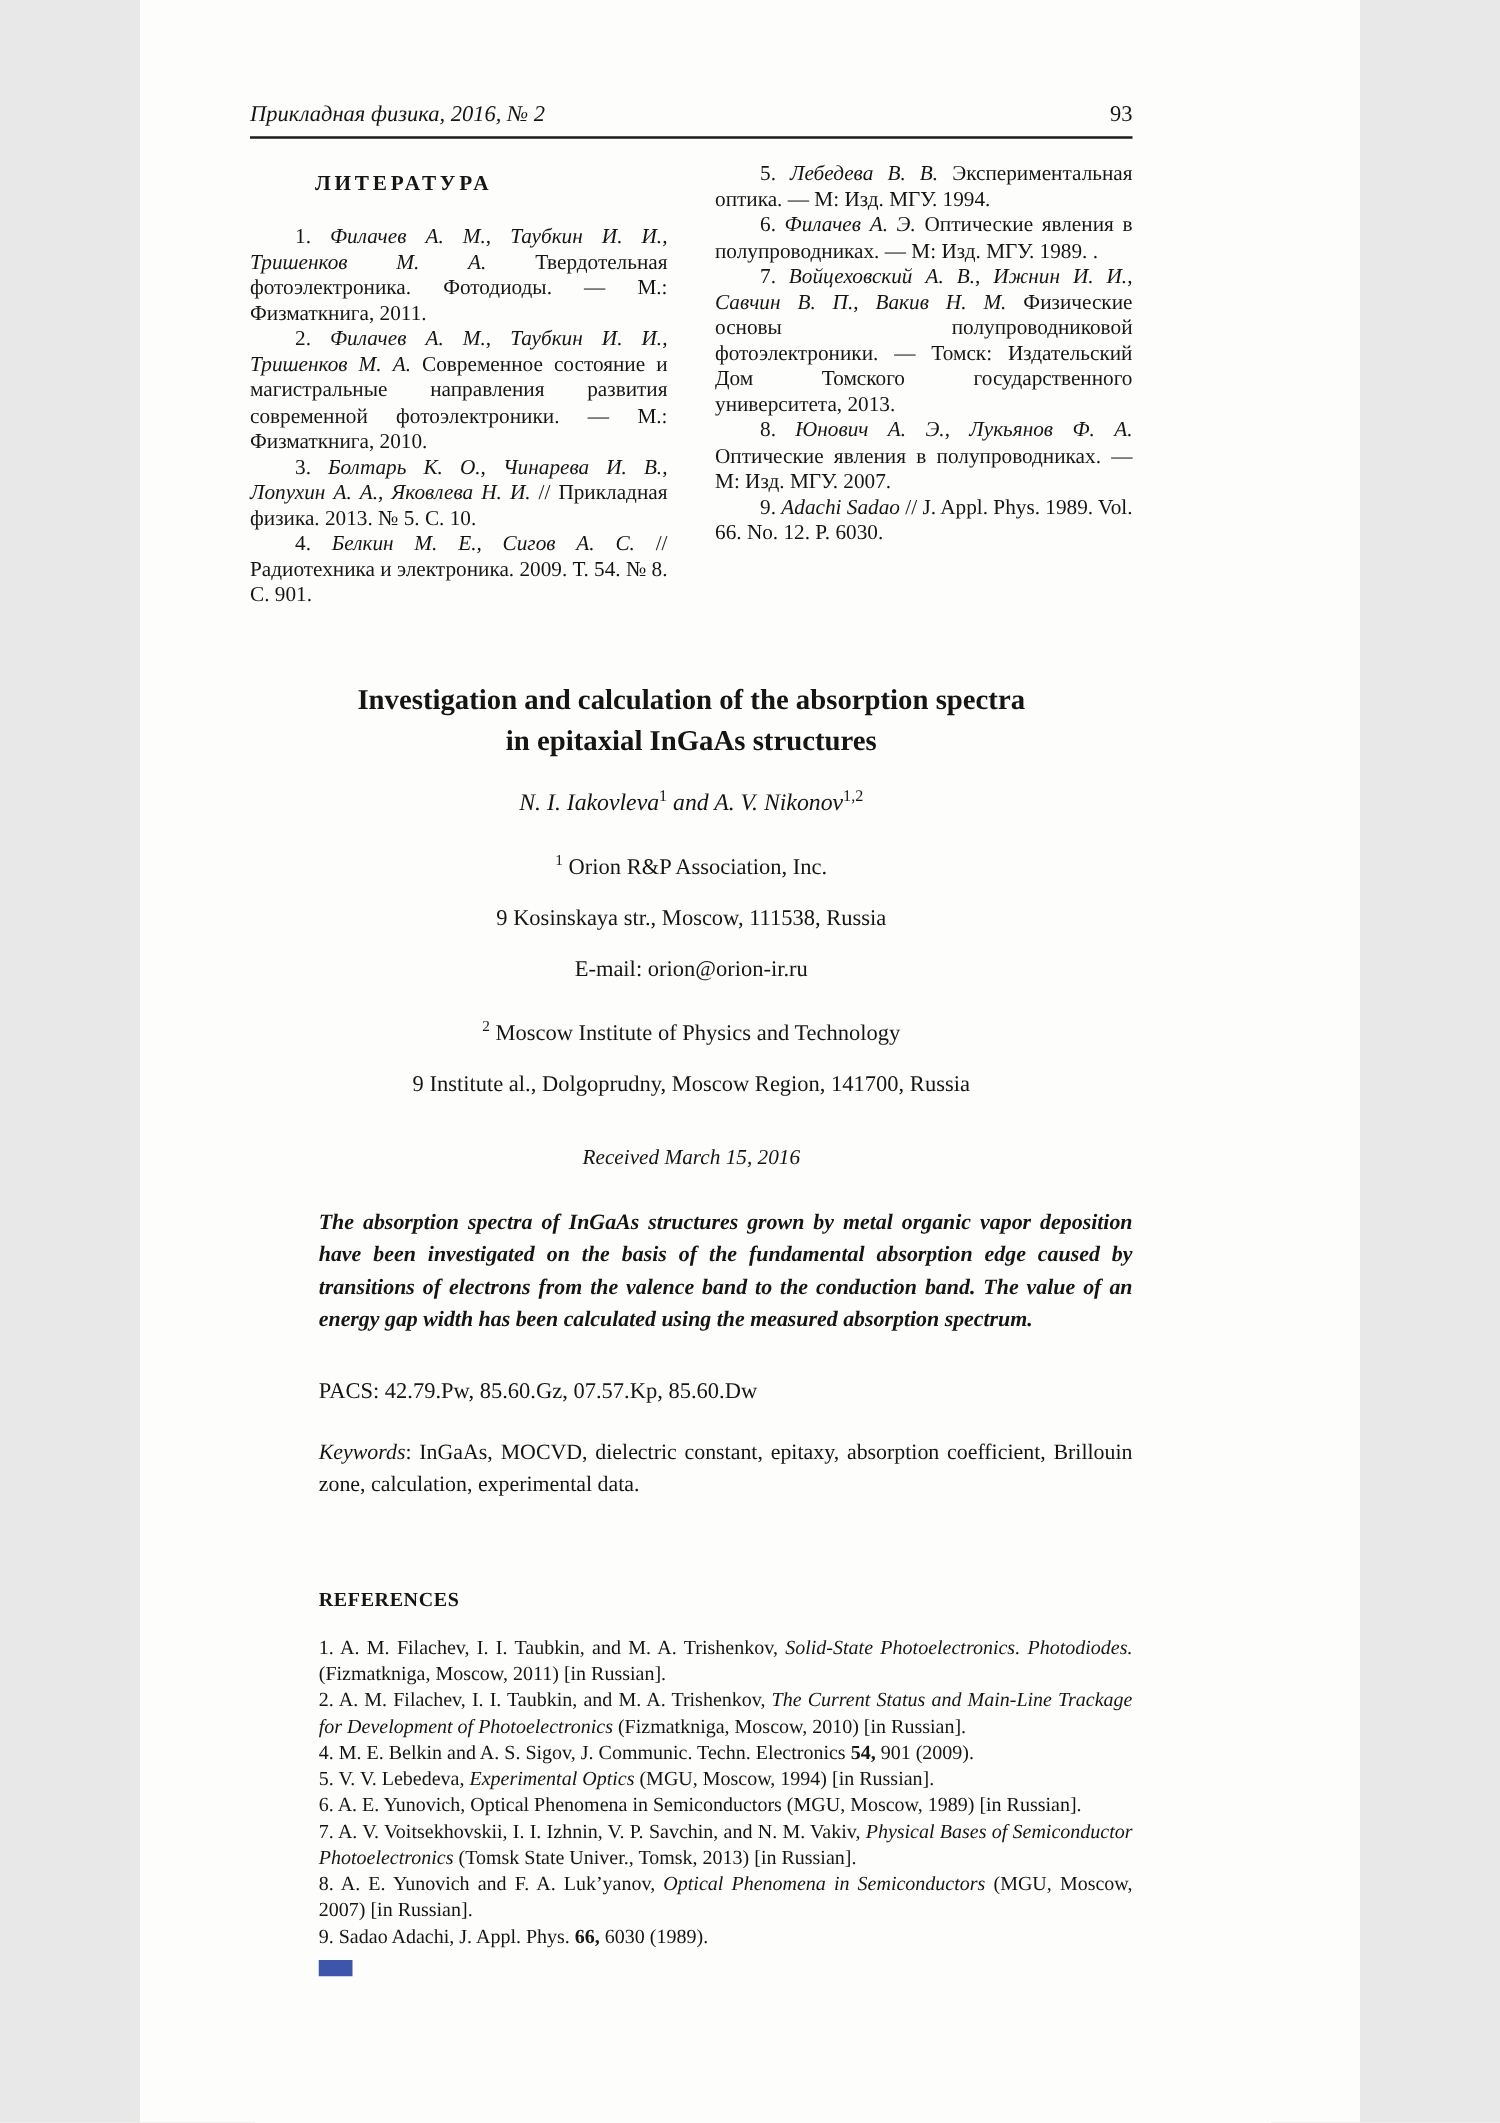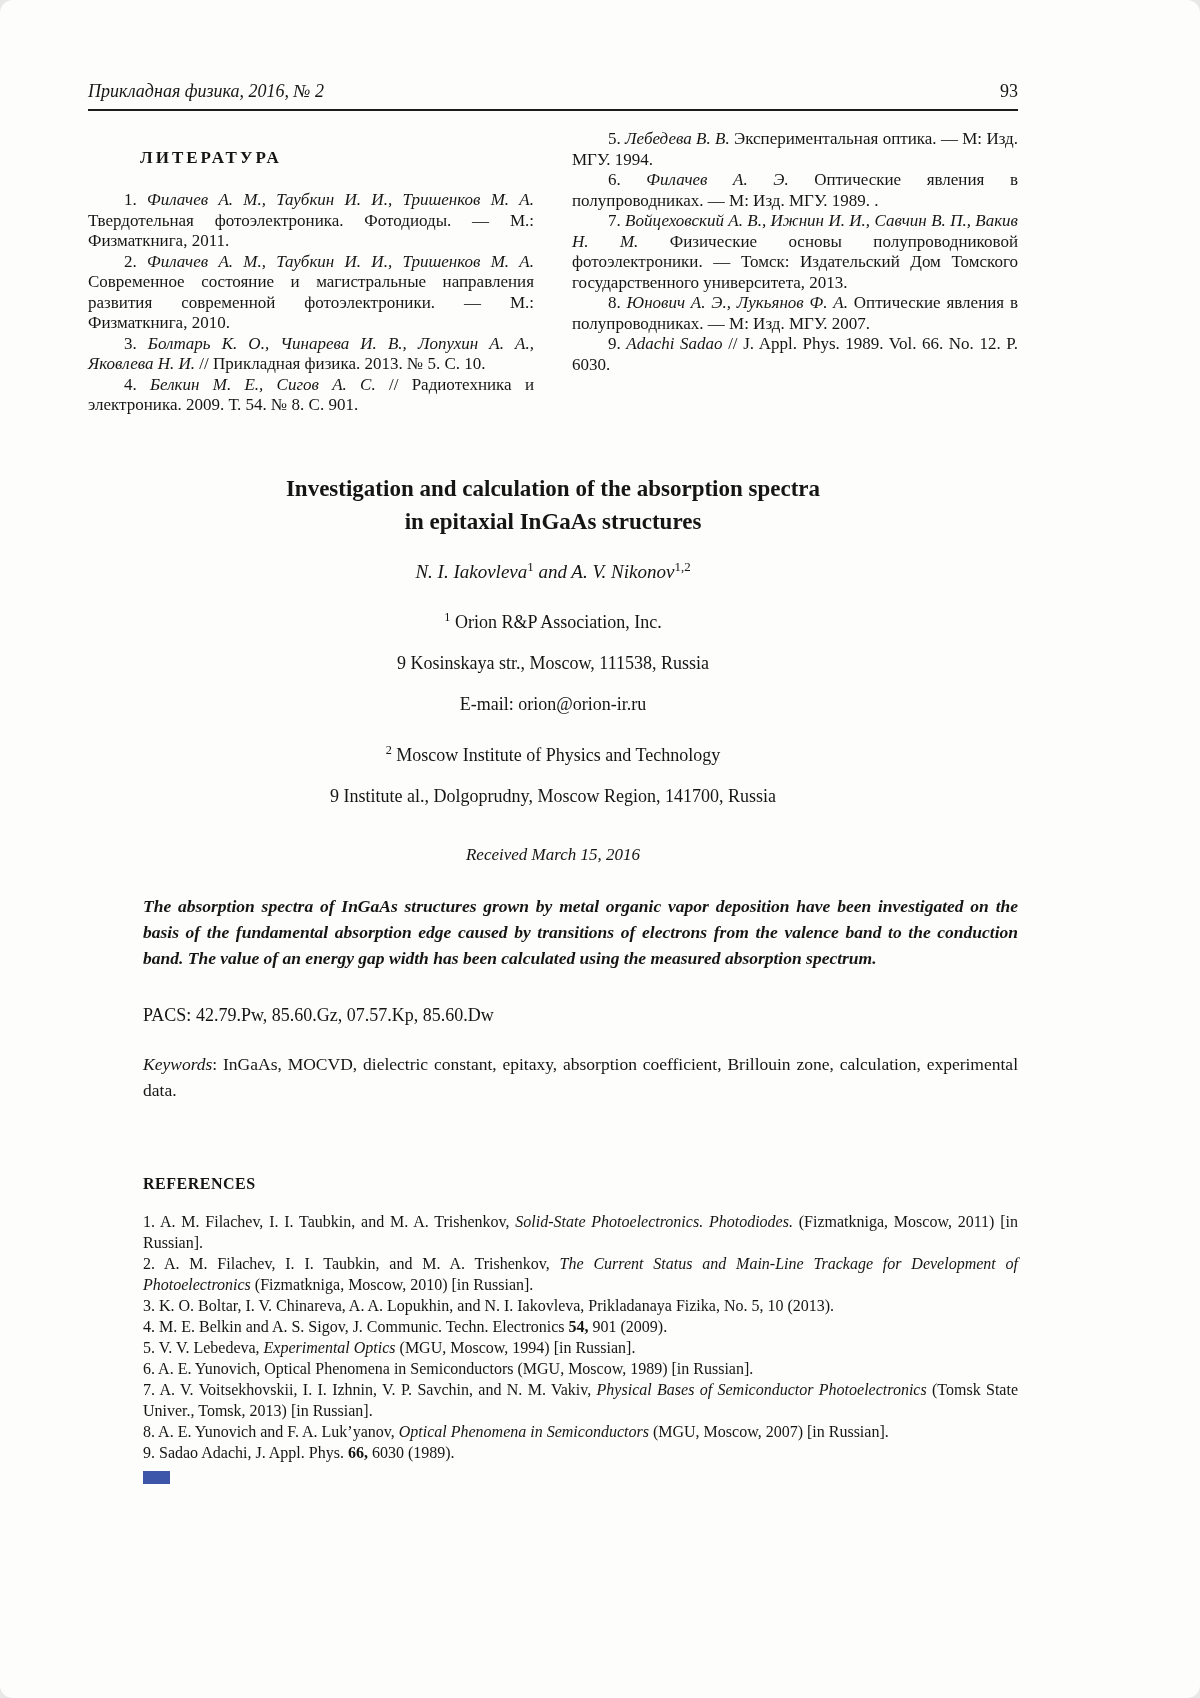--- a/index.html
+++ b/index.html
@@ -1,47 +1,46 @@
 <!DOCTYPE html>
 <html><head>
 <meta charset="utf-8">
 <style>
   html, body { margin:0; padding:0; background:#e8e8e8; }
   .page {
     position:relative;
-    width:1200px; height:1698px;
+    width:976px; height:1698px;
     margin:0 auto;
     background:#fdfdfb;
     color:#151515;
     font-family:"Liberation Serif", serif;
     overflow:hidden;
     box-sizing:border-box;
     padding:80px 182px 0 88px;
-    border-radius:13px;
   }
   .it { font-style:italic; }
   .bd { font-weight:bold; }
   sup { font-size:68%; vertical-align:super; line-height:0; }
 
   .pg-header {
     display:flex; justify-content:space-between; align-items:baseline;
     font-size:18px; line-height:22px;
   }
   .journal-title { font-style:italic; }
   .page-num { font-style:normal; }
   .rule {
     border:none; border-top:2px solid #1c1c1c;
     margin:7px 0 0 0;
   }
 
   .two-col { display:flex; gap:38px; margin-top:18px; }
   .col { flex:1 1 0; min-width:0; }
   .lit-heading {
     font-size:17px; font-weight:bold; letter-spacing:3px;
-    margin:19px 0 22px 52px;
+    margin:8px 0 22px 52px;
   }
   .lit-item {
     font-size:17px; line-height:20.5px;
     text-align:justify; text-indent:36px;
     margin:0;
   }
 
   .article-head { margin-top:56px; text-align:center; }
   .title-line { font-size:23px; font-weight:bold; line-height:33px;font-family:Liberation Serif, serif; }
   .authors { margin-top:22px; font-size:19px; line-height:24px; }
@@ -124,21 +123,20 @@
 
     <p class="pacs">PACS: 42.79.Pw, 85.60.Gz, 07.57.Kp, 85.60.Dw</p>
 
     <p class="keywords"><span class="it">Keywords</span><span>: InGaAs, MOCVD, dielectric constant, epitaxy, absorption coefficient, Brillouin zone, calculation, experimental data.</span></p>
 
     <div class="refs-heading">REFERENCES</div>
 
     <div class="refs-list">
         <p class="ref-item"><span>1. A. M. Filachev, I. I. Taubkin, and M. A. Trishenkov, </span><span class="it">Solid-State Photoelectronics. Photodiodes.</span><span> (Fizmatkniga, Moscow, 2011) [in Russian].</span></p>
         <p class="ref-item"><span>2. A. M. Filachev, I. I. Taubkin, and M. A. Trishenkov, </span><span class="it">The Current Status and Main-Line Trackage for Development of Photoelectronics</span><span> (Fizmatkniga, Moscow, 2010) [in Russian].</span></p>
-        <p class="ref-item"><span>3. K. O. Boltar, I. V. Chinareva, A. A. Lopukhin, and N. I. Iakovleva, Prikladanaya Fizika, No. 5, 10 (2013).</span></p>
         <p class="ref-item"><span>4. M. E. Belkin and A. S. Sigov, J. Communic. Techn. Electronics </span><span class="bd">54,</span><span> 901 (2009).</span></p>
         <p class="ref-item"><span>5. V. V. Lebedeva, </span><span class="it">Experimental Optics</span><span> (MGU, Moscow, 1994) [in Russian].</span></p>
         <p class="ref-item"><span>6. A. E. Yunovich, Optical Phenomena in Semiconductors (MGU, Moscow, 1989) [in Russian].</span></p>
         <p class="ref-item"><span>7. A. V. Voitsekhovskii, I. I. Izhnin, V. P. Savchin, and N. M. Vakiv, </span><span class="it">Physical Bases of Semiconductor Photoelectronics</span><span> (Tomsk State Univer., Tomsk,  2013) [in Russian].</span></p>
         <p class="ref-item"><span>8. A. E. Yunovich and F. A. Luk’yanov, </span><span class="it">Optical Phenomena in Semiconductors</span><span> (MGU, Moscow, 2007) [in Russian].</span></p>
         <p class="ref-item"><span>9. Sadao Adachi, J. Appl. Phys. </span><span class="bd">66,</span><span> 6030 (1989).</span></p>
       </div>
 
     <div class="highlight-marker"></div>
   </div>

